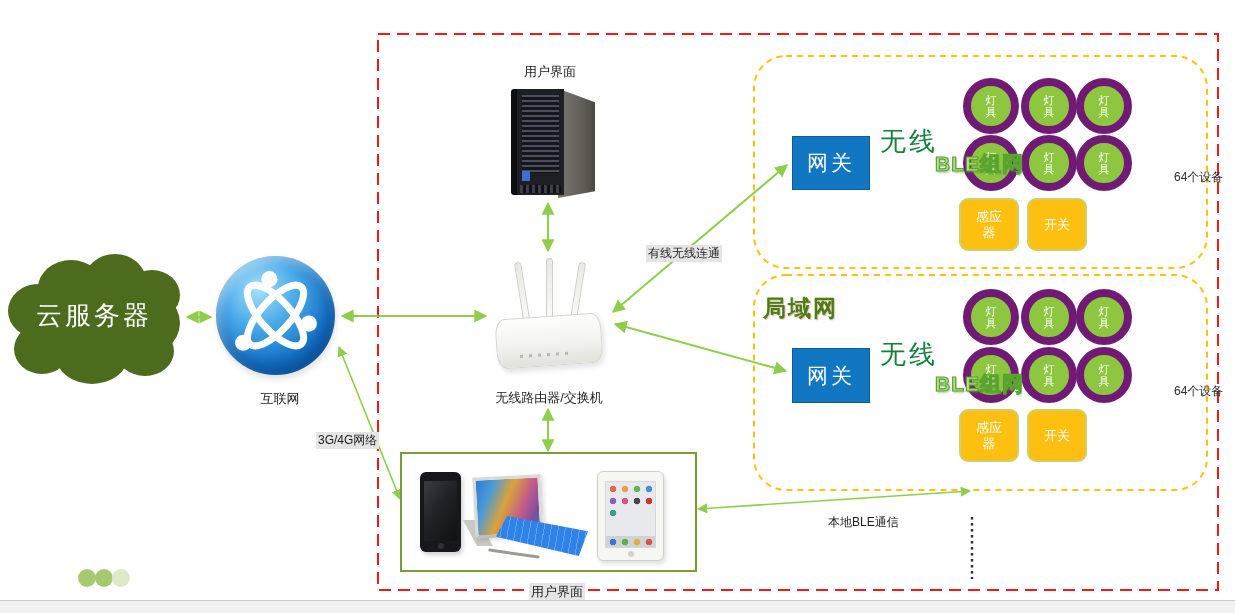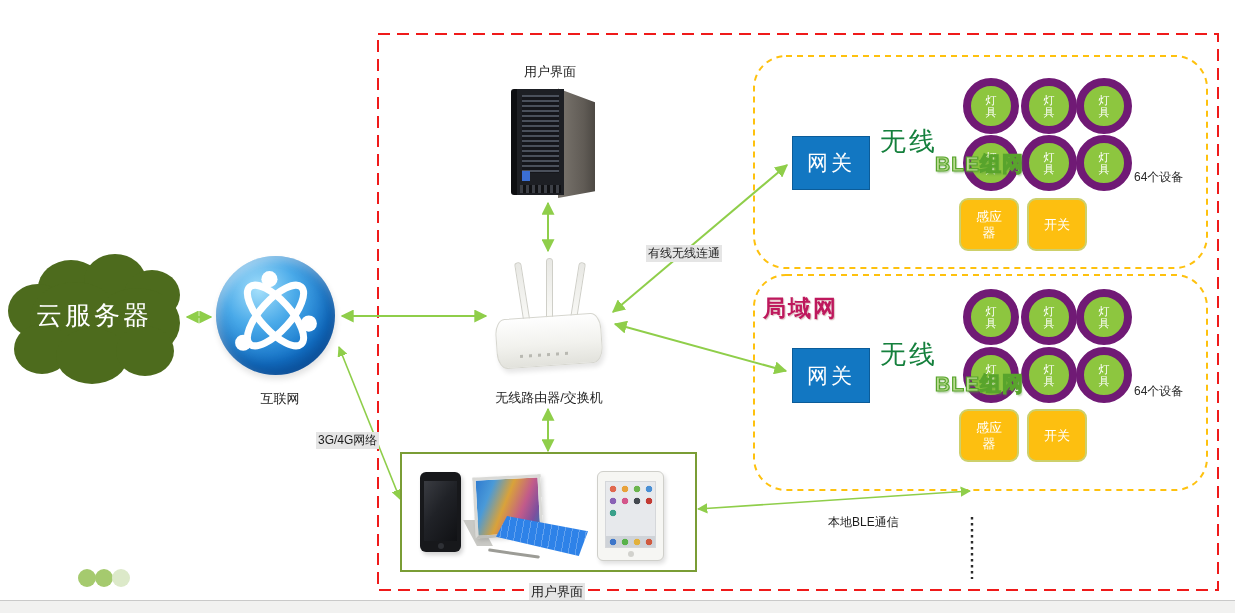--- a/index.html
+++ b/index.html
@@ -93,22 +93,22 @@
     display:flex;align-items:center;justify-content:center;color:#fff;font-size:21px;letter-spacing:3px;}
   .wireless{position:absolute;font-size:26px;color:#15803d;letter-spacing:3px;font-family:"Liberation Serif","DejaVu Serif",serif;}
   .ble-mesh{position:absolute;font-size:21px;font-weight:800;letter-spacing:1px;color:#b9db92;
     -webkit-text-stroke:1.2px #58a42c;text-shadow:1px 2px 2px rgba(90,150,60,.45);z-index:3;}
   .lamp{position:absolute;width:40px;height:40px;border-radius:50%;background:#8dc63f;border:8px solid #701a75;
     display:flex;align-items:center;justify-content:center;z-index:2;font-family:Liberation Serif, serif;}
   .lamp span{display:block;width:12px;color:#fff;font-size:11px;line-height:1.1;word-break:break-all;text-align:center;}
   .devbox{position:absolute;width:56px;height:49px;background:#fdbf10;border:2px solid #cdd06b;border-radius:9px;
     display:flex;align-items:center;justify-content:center;}
   .devbox span{display:block;width:34px;color:#fff;font-size:13px;line-height:1.2;word-break:break-all;text-align:center;}
-  .devcount{position:absolute;font-size:12px;color:#2a2a2a;white-space:nowrap;}
-  .lan-label{position:absolute;left:9px;top:18px;font-size:23px;font-weight:bold;color:#be185d;letter-spacing:2px;
+  .devcount{position:absolute;font-size:12px;color:#2a2a2a;white-space:nowrap;margin-left:40px;}
+  .lan-label{position:absolute;left:9px;top:18px;font-size:23px;font-weight:bold;color:#4d7c0f;letter-spacing:2px;
     text-shadow:1px 1px 1px rgba(120,0,0,.25);}
 
   
   .pager{position:absolute;left:78px;top:569px;display:flex;}
   .pager .dot{width:18px;height:18px;border-radius:50%;margin-right:-1px;}
   .bottom-bar{position:absolute;left:0;top:600px;width:1235px;height:13px;background:#f1f1f0;border-top:1px solid #c9c9c9;}
 </style>
 </head>
 <body>
 

